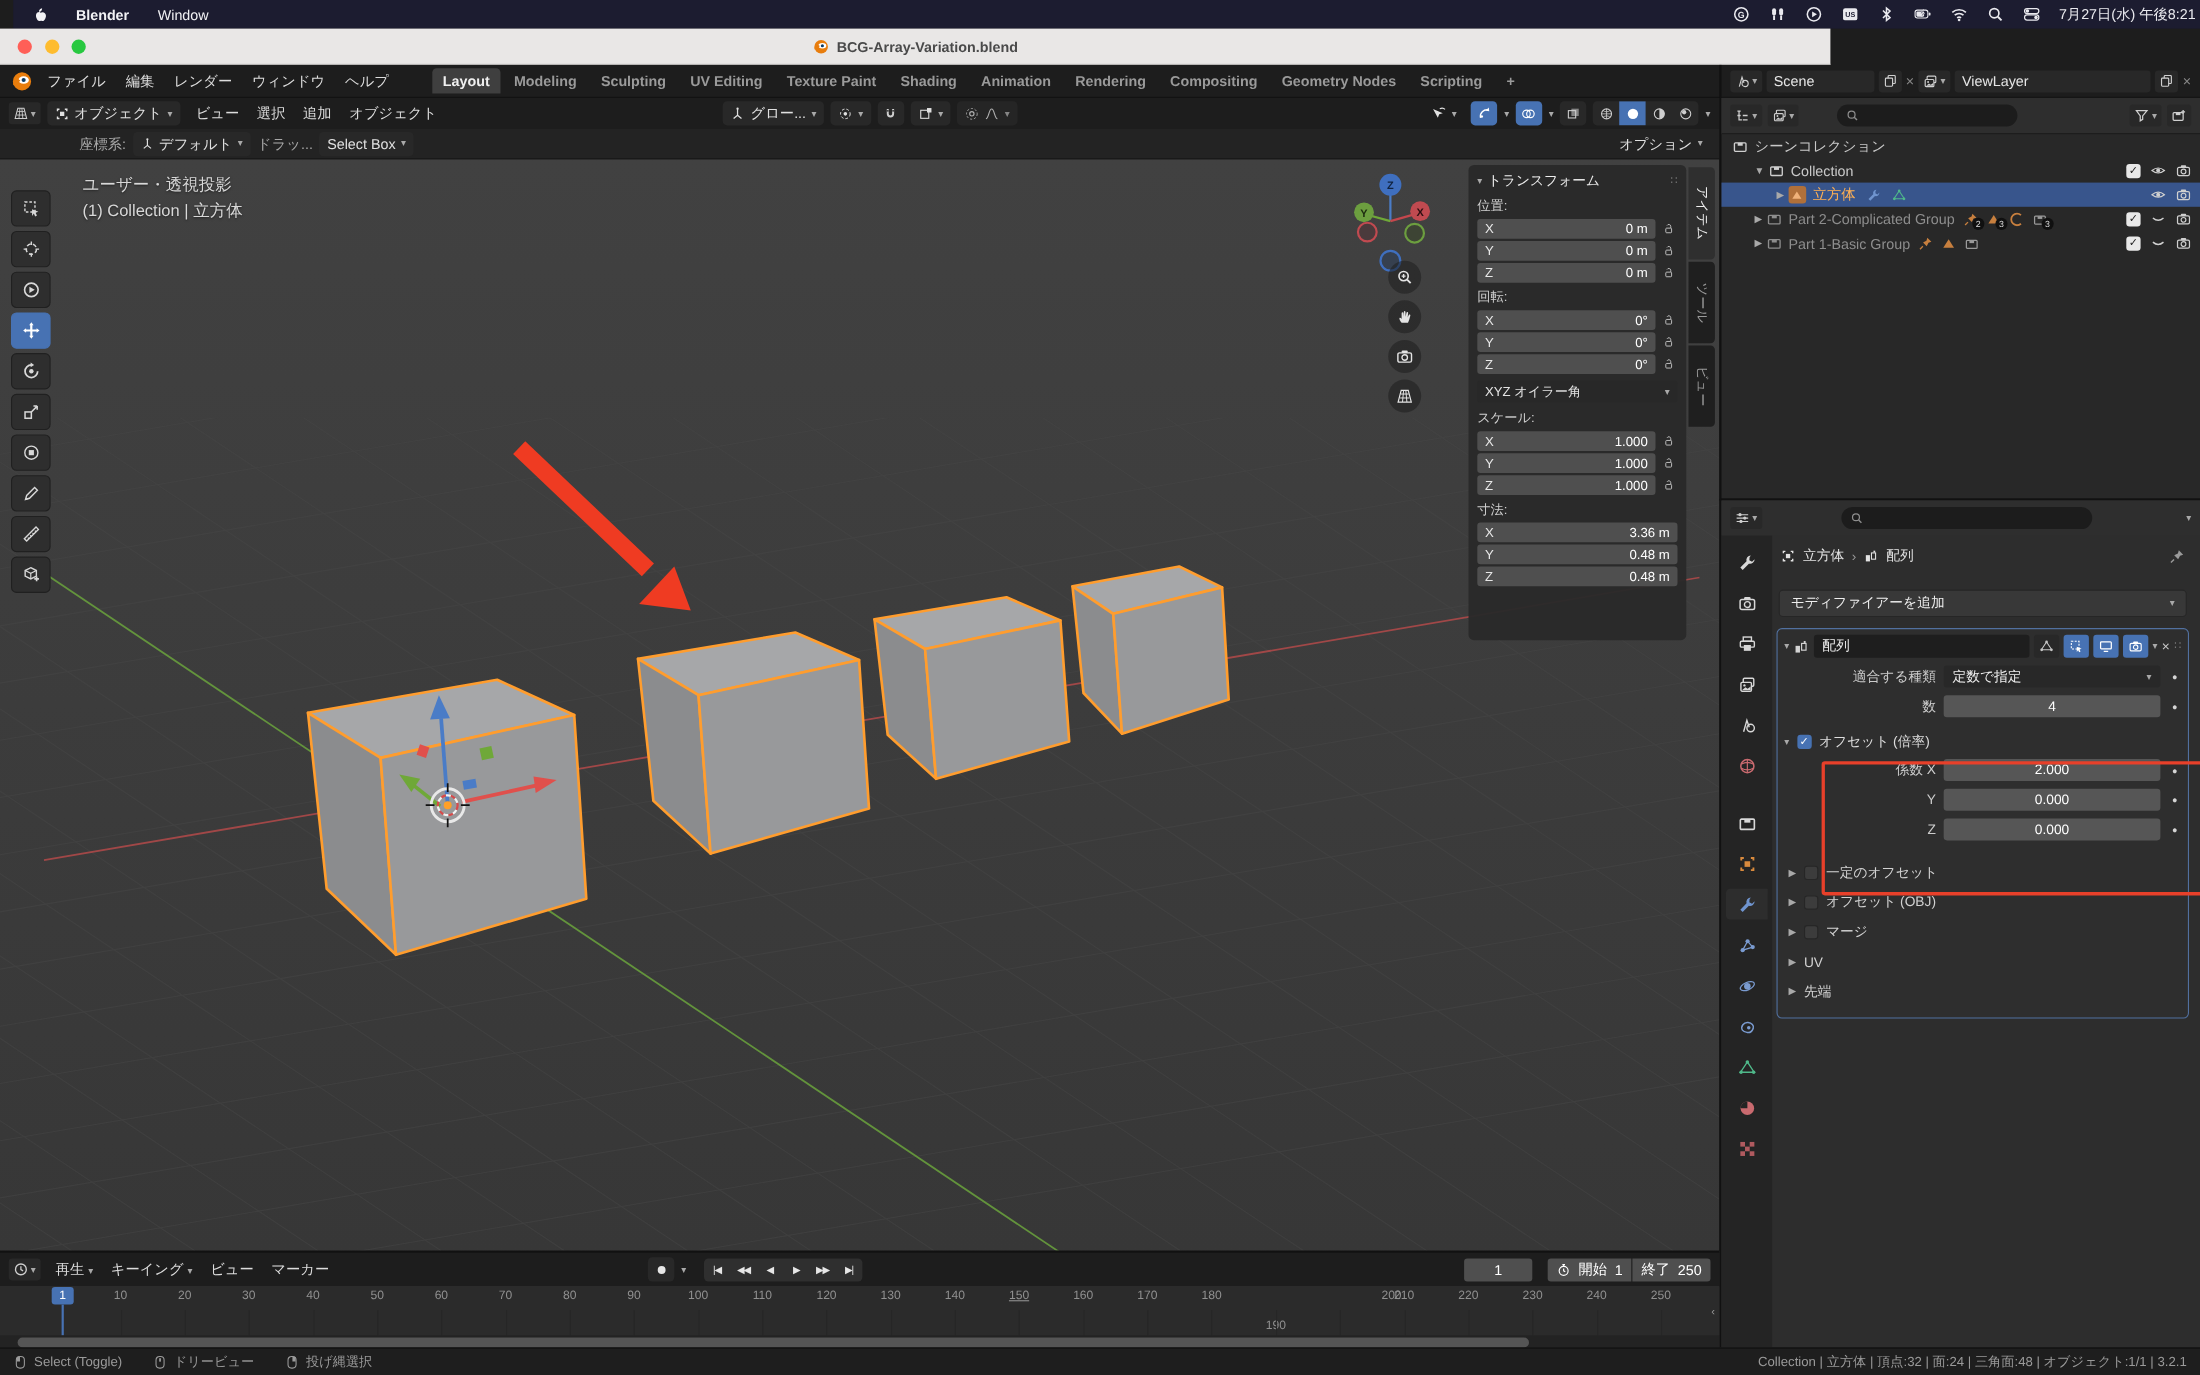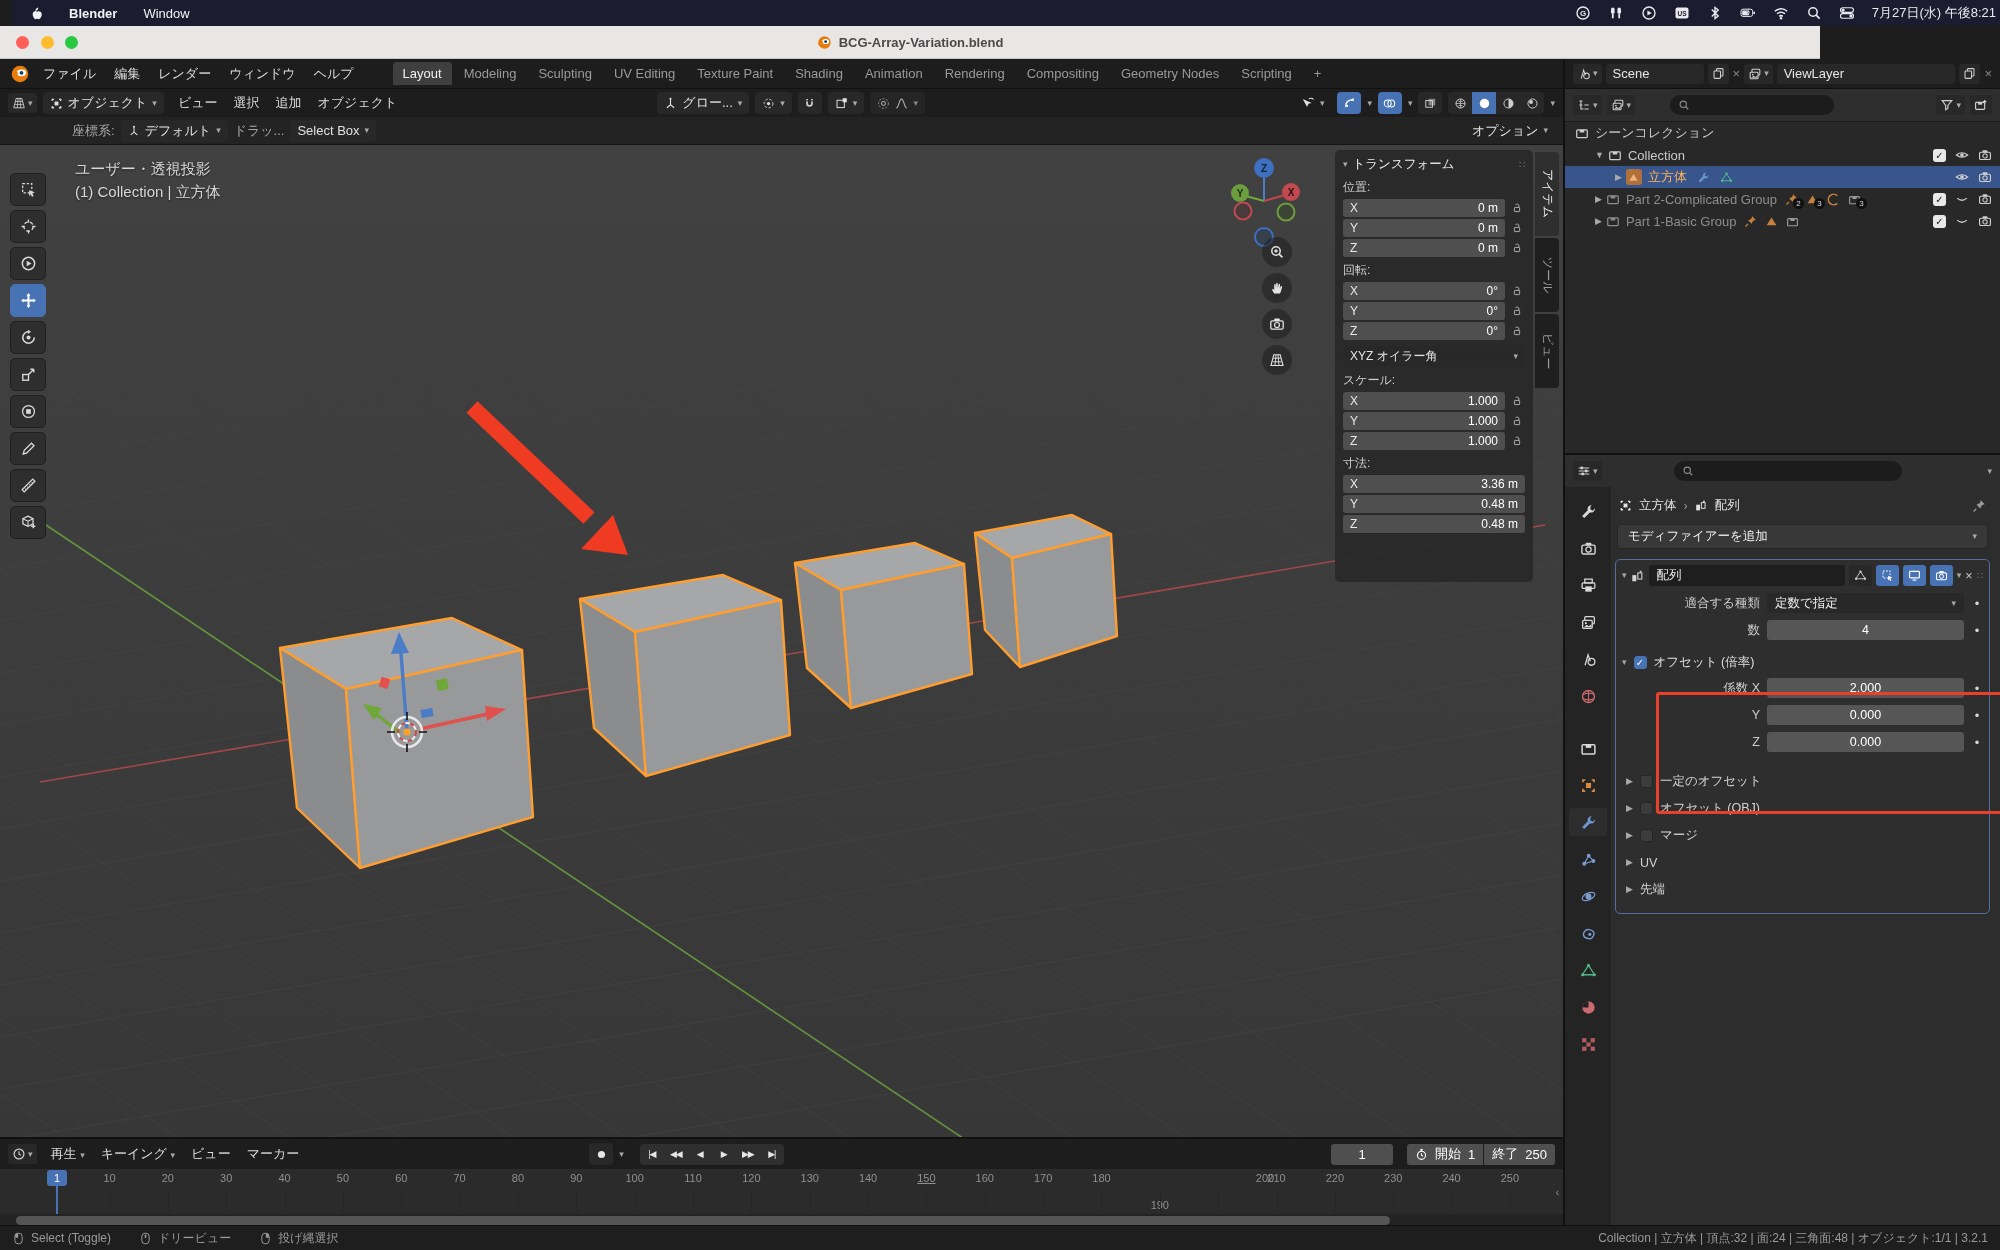--- a/index.html
+++ b/index.html
@@ -7,30 +7,30 @@
        font-family:"Liberation Sans","DejaVu Sans",sans-serif;font-size:13px;color:#d4d4d4;}
   .abs{position:absolute;}
   .grow{flex:1;}
   svg{display:block;}
   
   #macbar{left:0;top:0;width:2000px;height:26px;background:#1c1c30;display:flex;align-items:center;
           padding:0 16px;box-sizing:border-box;color:#f2f2f5;font-size:13px;gap:26px;margin-left:12px;}
   #macbar .appname{font-weight:bold;}
   #macbar-right{margin-left:auto;display:flex;align-items:center;gap:17px;color:#e9e9ee;}
   
-  #titlebar{left:0;top:26px;width:1820px;height:33px;background:#e9e7e6;border-bottom:1px solid #c8c6c5;box-sizing:border-box;}
+  #titlebar{left:0;top:26px;width:1664px;height:33px;background:#e9e7e6;border-bottom:1px solid #c8c6c5;box-sizing:border-box;}
   .tlight{width:13px;height:13px;border-radius:50%;display:inline-block;margin-right:8px;}
   #wintitle{position:absolute;left:0;top:0;width:100%;height:33px;display:flex;align-items:center;justify-content:center;
             gap:7px;color:#4a4a4a;font-size:13px;font-weight:bold;}
   
   #topbar{left:0;top:59px;width:1563px;height:30px;background:#1d1d1d;display:flex;align-items:center;
           padding:0 10px;box-sizing:border-box;gap:4px;border-bottom:1px solid #111;}
   #topbar .menu{padding:0 9px;color:#dddddd;}
   .wstabs{display:flex;align-items:center;margin-left:26px;gap:2px;}
-  .wstab{padding:4px 10px;border-radius:4px 4px 0 0;color:#9a9a9a;}
+  .wstab{padding:4px 10px;border-radius:4px 4px 0 0;color:#9a9a9a;font-weight:bold;}
   .wstab.active{background:#3f3f3f;color:#f0f0f0;}
   #topbar-right{left:1563px;top:59px;width:437px;height:30px;background:#1d1d1d;display:flex;align-items:center;
                 padding:0 8px;box-sizing:border-box;gap:4px;border-bottom:1px solid #111;border-left:2px solid #111;}
   .selfield{background:#282828;height:20px;border-radius:3px;display:flex;align-items:center;padding:0 7px;color:#e6e6e6;}
   .miniblock{background:#282828;height:20px;border-radius:3px;display:flex;align-items:center;padding:0 4px;color:#cfcfcf;gap:2px;}
   
   #vph1,#vph2{left:0;width:1563px;height:28px;background:#1d1d1d;display:flex;align-items:center;
               padding:0 8px;box-sizing:border-box;gap:6px;}
   #vph1{top:89px;}
   #vph2{top:117px;background:#232323;border-bottom:1px solid #141414;}
@@ -89,21 +89,21 @@
   #props{left:1563px;top:453px;width:437px;height:772px;background:#2d2d2d;border-left:2px solid #111;
          border-top:2px solid #111;box-sizing:border-box;font-size:12.5px;}
   #props-header{height:32px;display:flex;align-items:center;gap:8px;padding:0 8px;background:#2e2e2e;}
   #ptabs{position:absolute;left:0;top:32px;width:46px;bottom:0;background:#242424;display:flex;
          flex-direction:column;align-items:center;padding-top:10px;gap:9px;}
   .ptab{width:38px;height:28px;display:flex;align-items:center;justify-content:center;border-radius:4px 0 0 4px;}
   .ptab.active{background:#2d2d2d;}
   #props-main{position:absolute;left:46px;top:32px;right:0;bottom:0;padding:8px 10px 0 4px;box-sizing:border-box;}
   .crumb{display:flex;align-items:center;gap:7px;color:#e3e3e3;padding:2px 4px 10px;}
   .addmod{background:#383838;border:1px solid #262626;border-radius:4px;height:23px;display:flex;align-items:center;
-          justify-content:space-between;padding:0 10px;color:#eee;margin:0 2px 10px;}
+          justify-content:space-between;padding:0 10px;color:#eee;margin:12px 2px 10px;}
   #modpanel{border:1px solid #51709f;border-radius:5px;background:#2e2e2e;padding:5px 6px 10px;position:relative;}
   .modhead{display:flex;align-items:center;gap:4px;}
   .modname{background:#1e1e1e;border-radius:3px;height:21px;flex:1;display:flex;align-items:center;padding:0 8px;color:#eee;}
   .tgl{width:23px;height:21px;border-radius:3px;background:#282828;display:flex;align-items:center;justify-content:center;color:#c5c5c5;}
   .tgl.blue{background:#4772b3;color:#fff;}
   .prow{display:flex;align-items:center;gap:7px;margin-top:7px;}
   .prow .plabel{width:138px;text-align:right;color:#cccccc;}
   .pfield{background:#565656;border-radius:3px;height:20px;flex:1;display:flex;align-items:center;
           justify-content:center;color:#fff;}
   .pdrop{background:#282828;border-radius:3px;height:20px;flex:1;display:flex;align-items:center;

